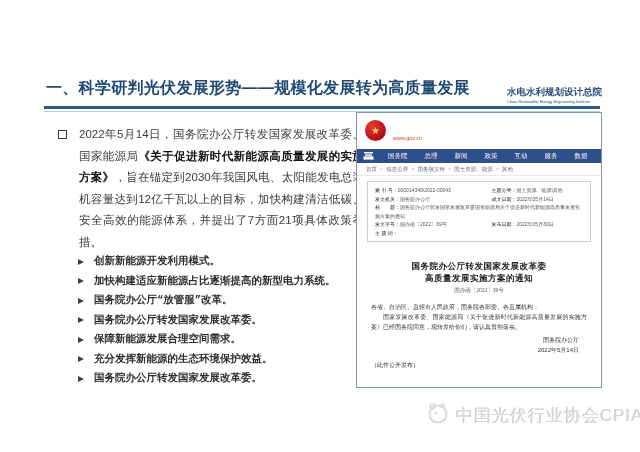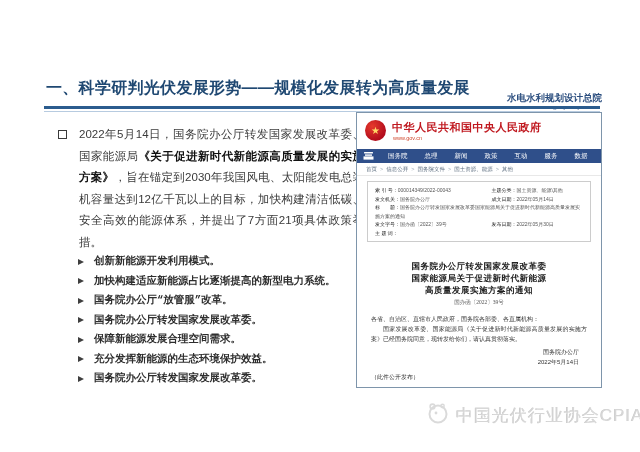--- a/index.html
+++ b/index.html
@@ -10,21 +10,21 @@
     background:#ffffff; overflow:hidden;padding-left:35px;
   }
 
   
   .slide-title {
     position:absolute; left:46px; top:78px; width:460px;
     font-size:16px; font-weight:bold; color:#1f4872; letter-spacing:0.3px;
     white-space:nowrap;
   }
   .org-logo {
-    position:absolute; left:507px; top:92px; width:92px; text-align:center;
+    position:absolute; left:507px; top:86px; width:92px; text-align:left;
     border-bottom:2px solid #8b5cf6; padding-bottom:2px;
   }
   .org-logo .org-name { font-size:9.5px; font-weight:bold; color:#2a4d7e; white-space:nowrap; }
   .org-logo .org-tagline { font-size:4px; color:#2a4d7e; white-space:nowrap; }
   .title-rule-1 { position:absolute; left:44px; top:106px; width:556px; height:2.5px; background:#2b5c8e; }
   .title-rule-2 { position:absolute; left:44px; top:111px; width:556px; height:1px; background:#b7cbe0; }
 
   
   .para-block { position:absolute; left:57px; top:124px; width:307px; }
   .square-bullet {
@@ -149,21 +149,20 @@
       </div>
     <div class="bullet-item">
         <span class="arrow-icon"></span>
         <span class="bullet-text">国务院办公厅转发国家发展改革委。</span>
       </div>
   </div>
 
   <div class="gov-panel">
     <div class="gov-header">
       <div class="gov-emblem">★</div>
-      <div class="gov-sitename">中华人民共和国中央人民政府</div>
       <div class="gov-url">www.gov.cn</div>
     </div>
     <div class="gov-nav">
       <span class="nav-home">
         <svg width="11" height="8" viewBox="0 0 11 8">
             <rect x="1" y="0" width="9" height="1.6" rx="0.5" fill="#ffffff"></rect>
             <rect x="2" y="2.4" width="7" height="1.4" fill="#ffffff"></rect>
             <rect x="0.5" y="4.4" width="10" height="3.2" fill="#ffffff"></rect>
           </svg>
       </span>
@@ -203,21 +202,20 @@
         <div class="meta-cell-l"><span class="meta-label">发文字号：</span><span class="meta-value">国办函〔2022〕39号</span></div>
         <div class="meta-cell-r"><span class="meta-label">发布日期：</span><span class="meta-value">2022年05月30日</span></div>
       </div>
       <div class="meta-row">
         <div><span class="meta-label">主 题 词：</span></div>
       </div>
     </div>
 
     <div class="doc-title">
       <div>国务院办公厅转发国家发展改革委</div>
-      <div>国家能源局关于促进新时代新能源</div>
       <div>高质量发展实施方案的通知</div>
     </div>
     <div class="doc-no">国办函〔2022〕39号</div>
 
     <div class="doc-body">
       <div>各省、自治区、直辖市人民政府，国务院各部委、各直属机构：</div>
       <div class="indent">国家发展改革委、国家能源局《关于促进新时代新能源高质量发展的实施方案》已经国务院同意，现转发给你们，请认真贯彻落实。</div>
     </div>
     <div class="doc-sign">
       <div>国务院办公厅</div>

